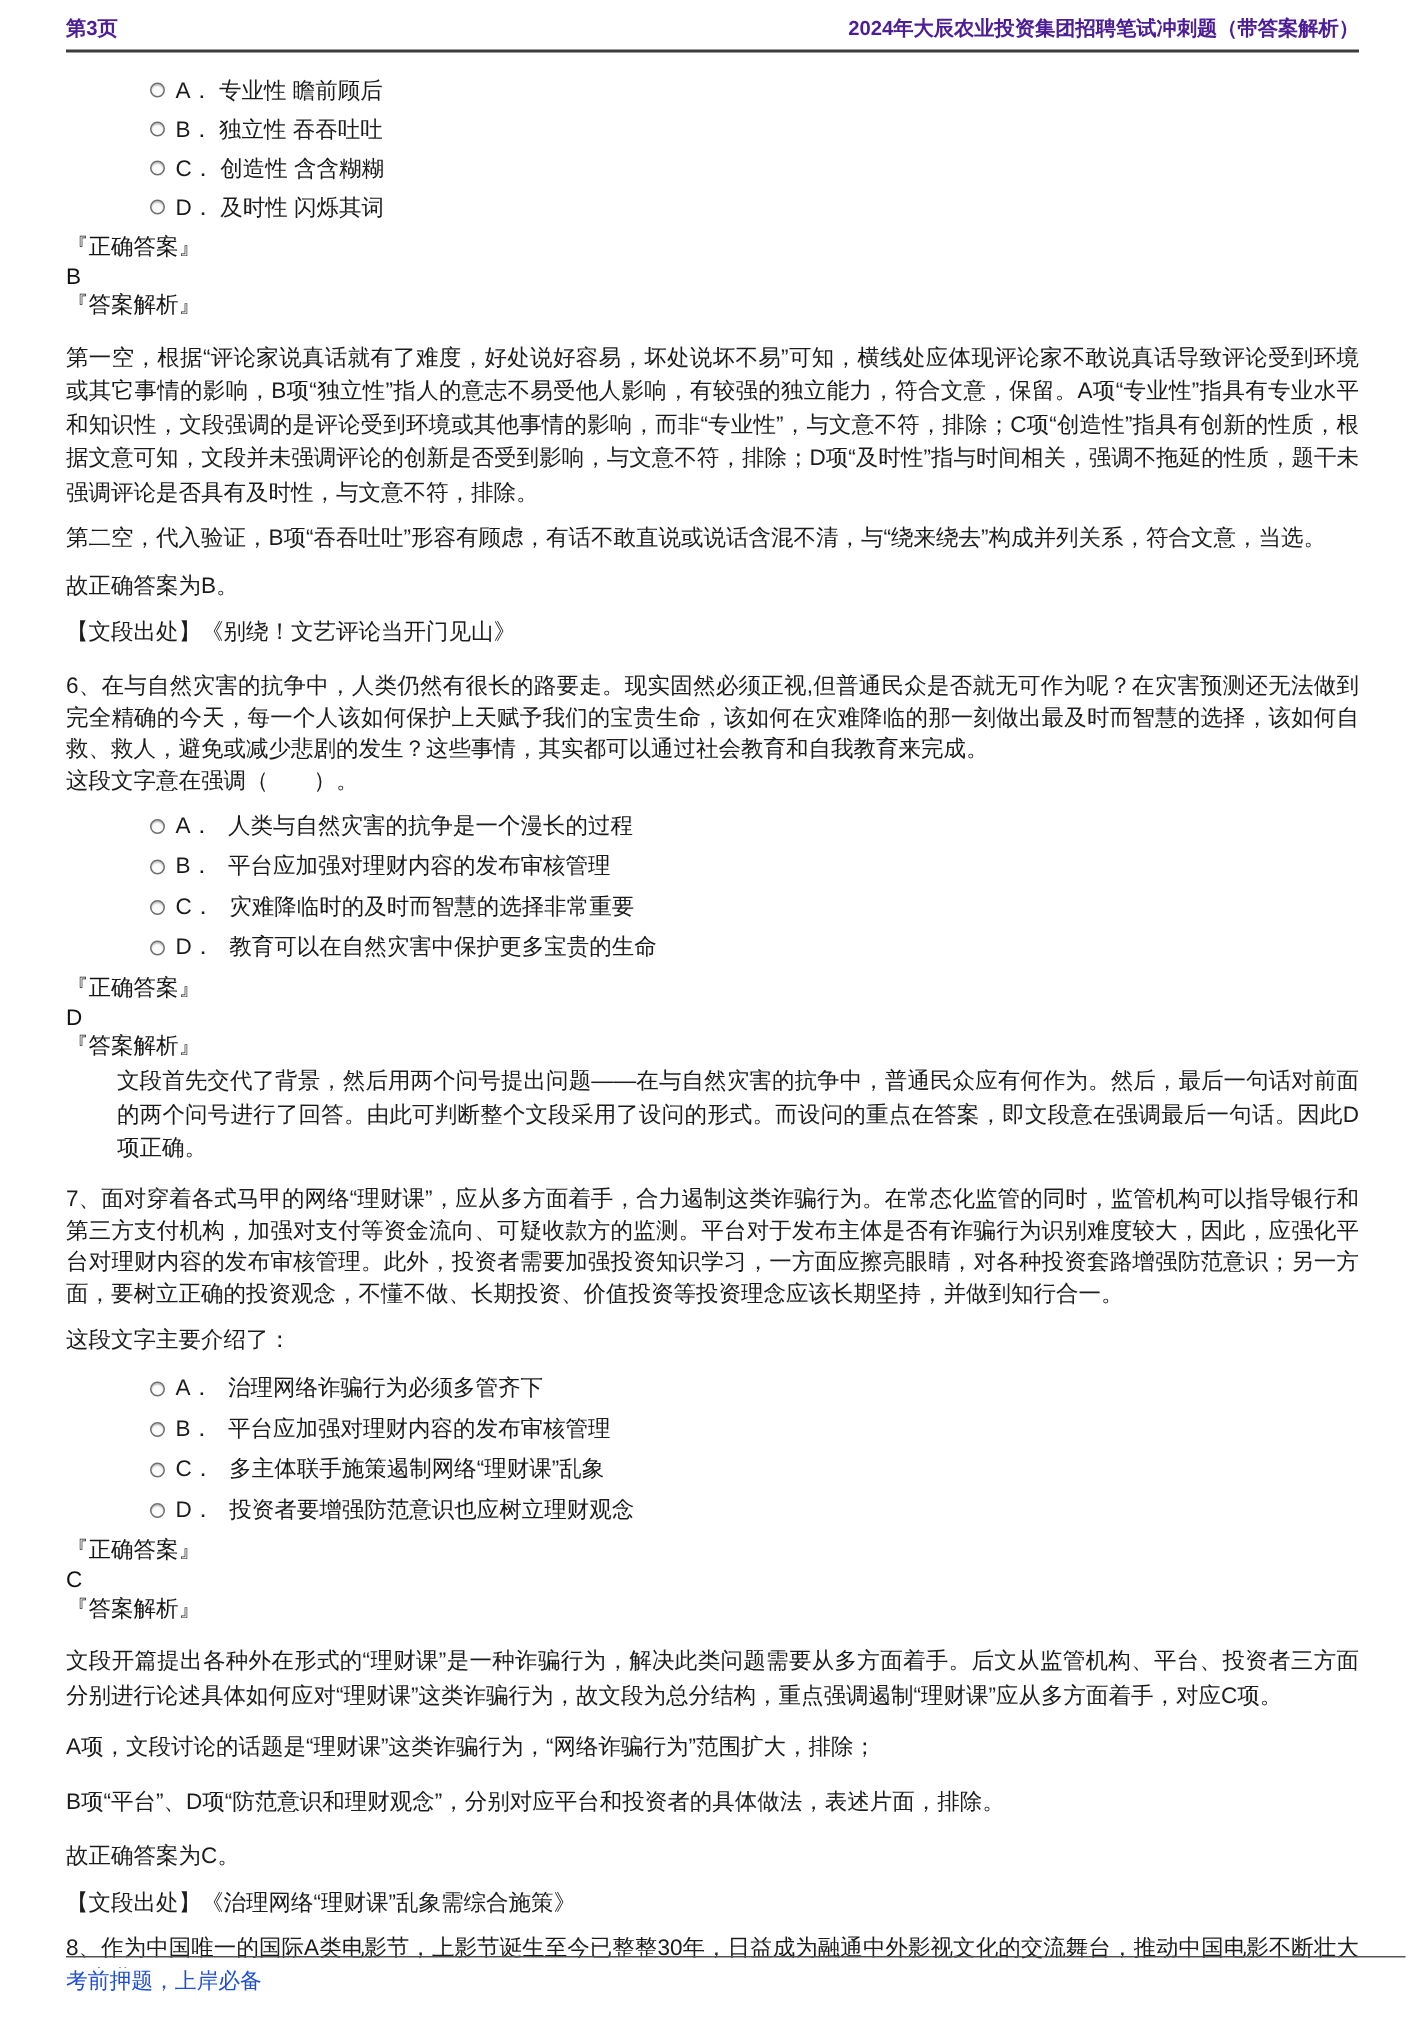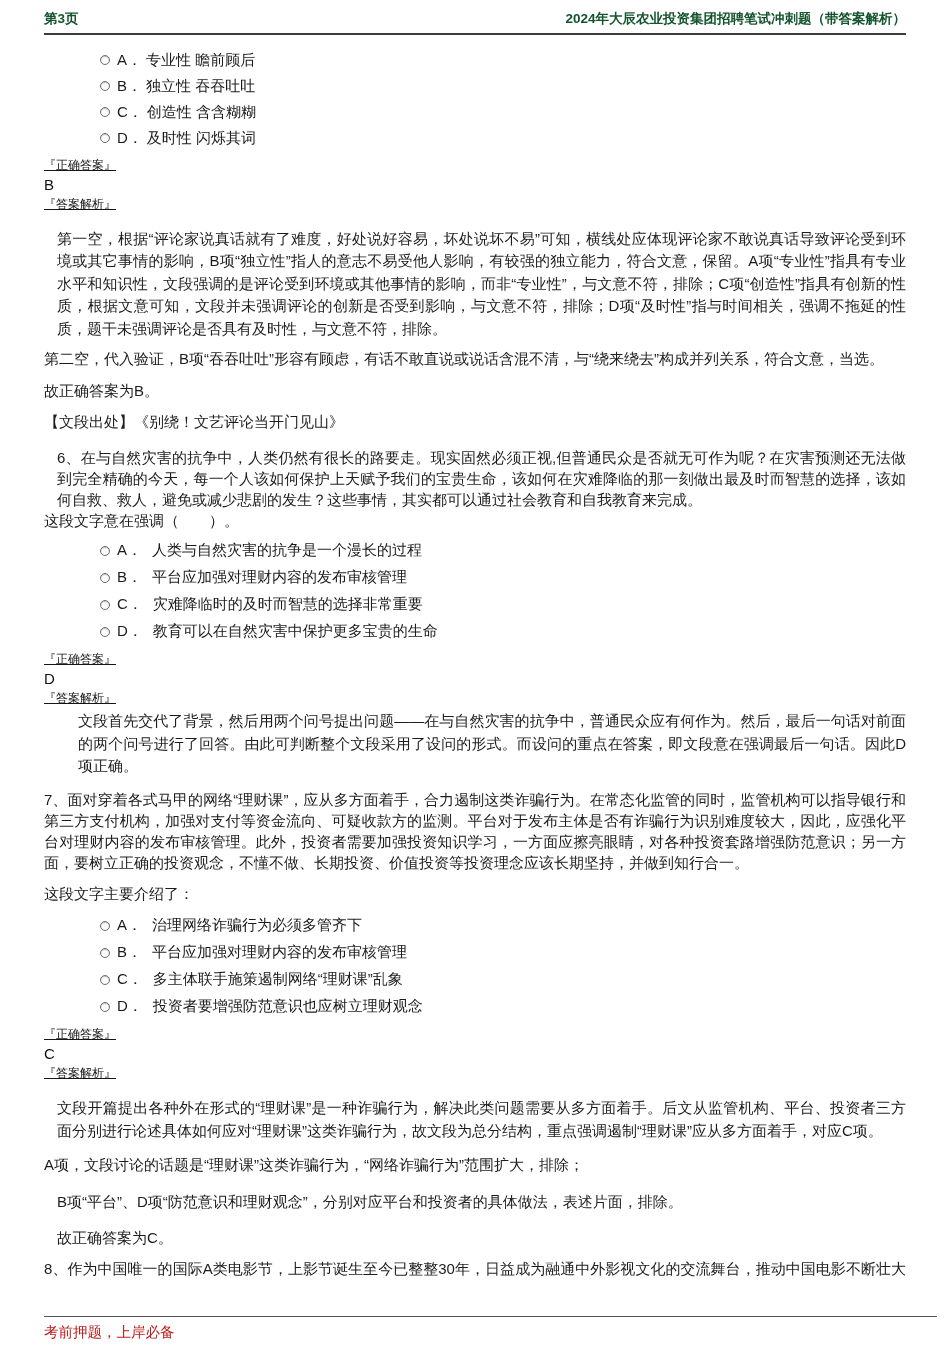--- a/index.html
+++ b/index.html
@@ -6,55 +6,55 @@
   html,body { background:#fff; }
   body {
     width:950px; height:1345px; position:relative; overflow:hidden;
     font-family:"Liberation Sans","DejaVu Sans",sans-serif;
     color:#1b1b1b;
   }
   .page { padding:10px 44px 0 44px; }
 
   .header {
     display:flex; justify-content:space-between; align-items:flex-end;
-    font-size:13.5px; font-weight:700; color:#14532d;
+    font-size:13.5px; font-weight:700; color:#4c1d95;
     padding-bottom:5px; border-bottom:2px solid #3c3c3c;
   }
 
   .opts { margin-top:12px; }
   .opt { display:flex; align-items:center; height:26px; padding-left:56px; font-size:15px; }
   .opts-sp .opt { height:27px; }
   .radio {
     width:10px; height:10px; border-radius:50%;
     border:1px solid #6e6e6e; background:#fcfcfc;
     box-shadow:inset 0 1px 1px rgba(0,0,0,0.25);
     margin-right:7px; flex:0 0 auto; cursor:pointer;
   }
   .letter { margin-right:4px; white-space:pre; }
   .optext { margin-left:6px;text-align:center; }
 
   .ansblock { margin-top:4px; }
-  .anslabel { font-size:12px; line-height:20px; color:#151515;text-decoration:underline; }
+  .anslabel { font-size:15px; line-height:20px; color:#151515; }
   .ansletter { font-size:15px; line-height:19px; color:#111; }
 
   .para {
     font-size:15px; line-height:22.4px; text-align:justify;
     color:#1c1c1c;
   }
   .stem { line-height:21px; } .mt2{margin-top:2px;margin-left:34px;} .mt6{margin-top:6px;}
   .mt8{margin-top:8px;} .mt10{margin-top:10px;} .mt12{margin-top:12px;}
-  .mt14{margin-top:14px;margin-left:13px;}
+  .mt14{margin-top:14px;}
 
   .q8clip { height:24px; overflow:hidden; margin-top:8px; color:#3d3d3d; }
 
   .footer {
-    position:absolute; left:44px; right:13px; bottom:0; height:29px;
+    position:absolute; left:44px; right:13px; bottom:0; height:41px;
     border-top:1.5px solid #555;
     display:flex; justify-content:space-between; align-items:flex-start;
-    padding-top:6px; font-size:14.5px; color:#b91c1c;
+    padding-top:6px; font-size:14.5px; color:#1d4ed8;
   }
 </style>
 </head>
 <body>
 
 <div class="page">
 
   <div class="header">
     <span>第3页</span>
     <span>2024年大辰农业投资集团招聘笔试冲刺题（带答案解析）</span>
@@ -157,20 +157,21 @@
   <div class="ansblock">
     <div class="anslabel">『正确答案』</div>
     <div class="ansletter">C</div>
     <div class="anslabel">『答案解析』</div>
   </div>
 
   <p class="para mt14">文段开篇提出各种外在形式的“理财课”是一种诈骗行为，解决此类问题需要从多方面着手。后文从监管机构、平台、投资者三方面分别进行论述具体如何应对“理财课”这类诈骗行为，故文段为总分结构，重点强调遏制“理财课”应从多方面着手，对应C项。</p>
   <p class="para mt12">A项，文段讨论的话题是“理财课”这类诈骗行为，“网络诈骗行为”范围扩大，排除；</p>
   <p class="para mt14">B项“平台”、D项“防范意识和理财观念”，分别对应平台和投资者的具体做法，表述片面，排除。</p>
   <p class="para mt14">故正确答案为C。</p>
+  <p class="para mt8">【文段出处】《治理网络“理财课”乱象需综合施策》</p>
 
   <div class="q8clip">
     <p class="para stem">8、作为中国唯一的国际A类电影节，上影节诞生至今已整整30年，日益成为融通中外影视文化的交流舞台，推动中国电影不断壮大的产业发展</p>
   </div>
 
 </div>
 
 <div class="footer">
   <span>考前押题，上岸必备</span>
 </div>

